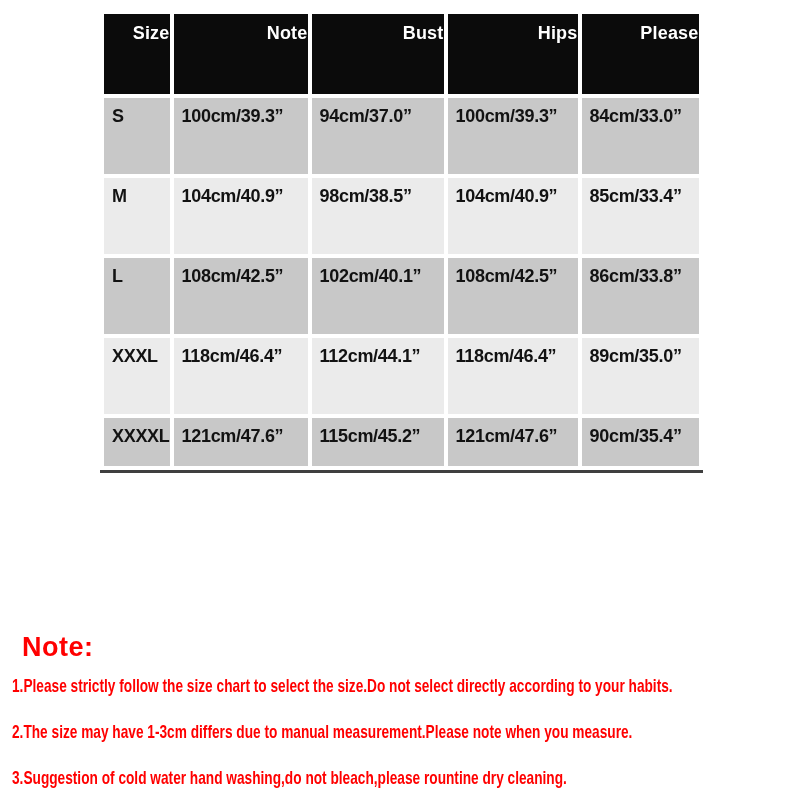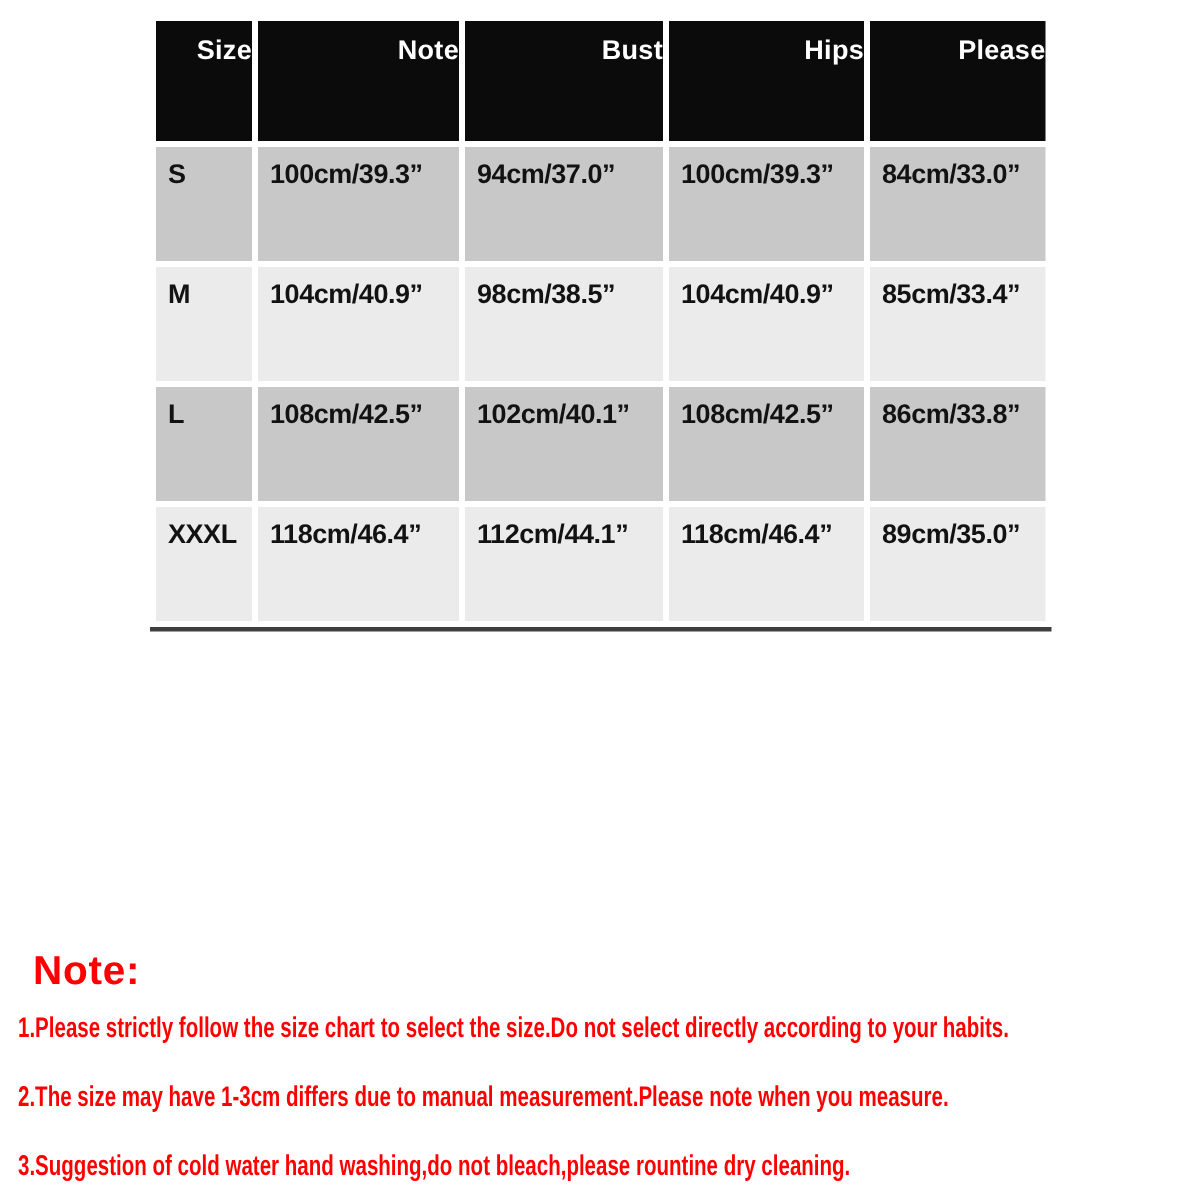--- a/index.html
+++ b/index.html
@@ -122,20 +122,27 @@
           <td>108cm/42.5”</td>
           <td>86cm/33.8”</td>
         </tr>
         <tr class="row-light">
           <td>XXXL</td>
           <td>118cm/46.4”</td>
           <td>112cm/44.1”</td>
           <td>118cm/46.4”</td>
           <td>89cm/35.0”</td>
         </tr>
+        <tr class="row-dark row-last">
+          <td>XXXXL</td>
+          <td>121cm/47.6”</td>
+          <td>115cm/45.2”</td>
+          <td>121cm/47.6”</td>
+          <td>90cm/35.4”</td>
+        </tr>
       </tbody>
   </table>
 
   <div class="note">
     <div class="note-title">Note:</div>
     <div class="note-items" id="note-items">
         <span class="note-item">1.Please strictly follow the size chart to select the size.Do not select directly according to your habits.</span>
         <span class="note-item">2.The size may have 1-3cm differs due to manual measurement.Please note when you measure.</span>
         <span class="note-item">3.Suggestion of cold water hand washing,do not bleach,please rountine dry cleaning.</span>
       </div>

